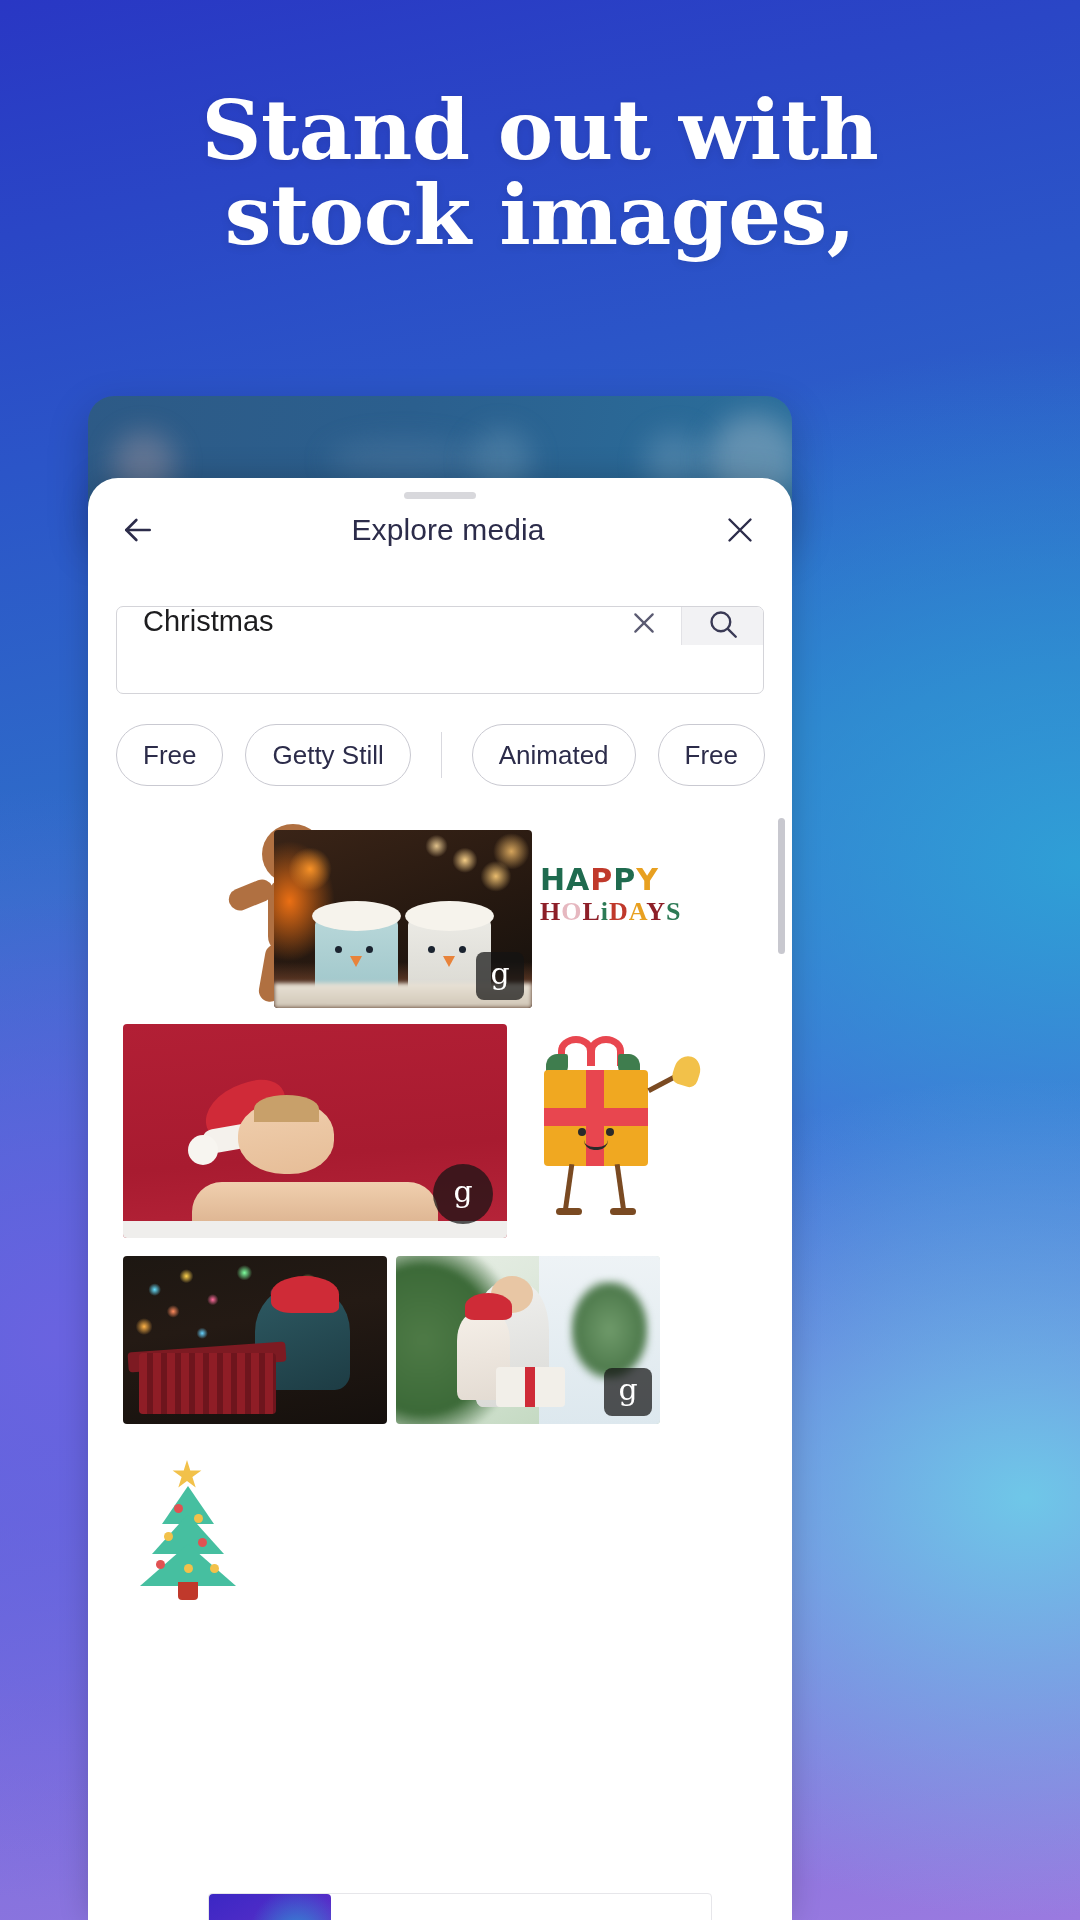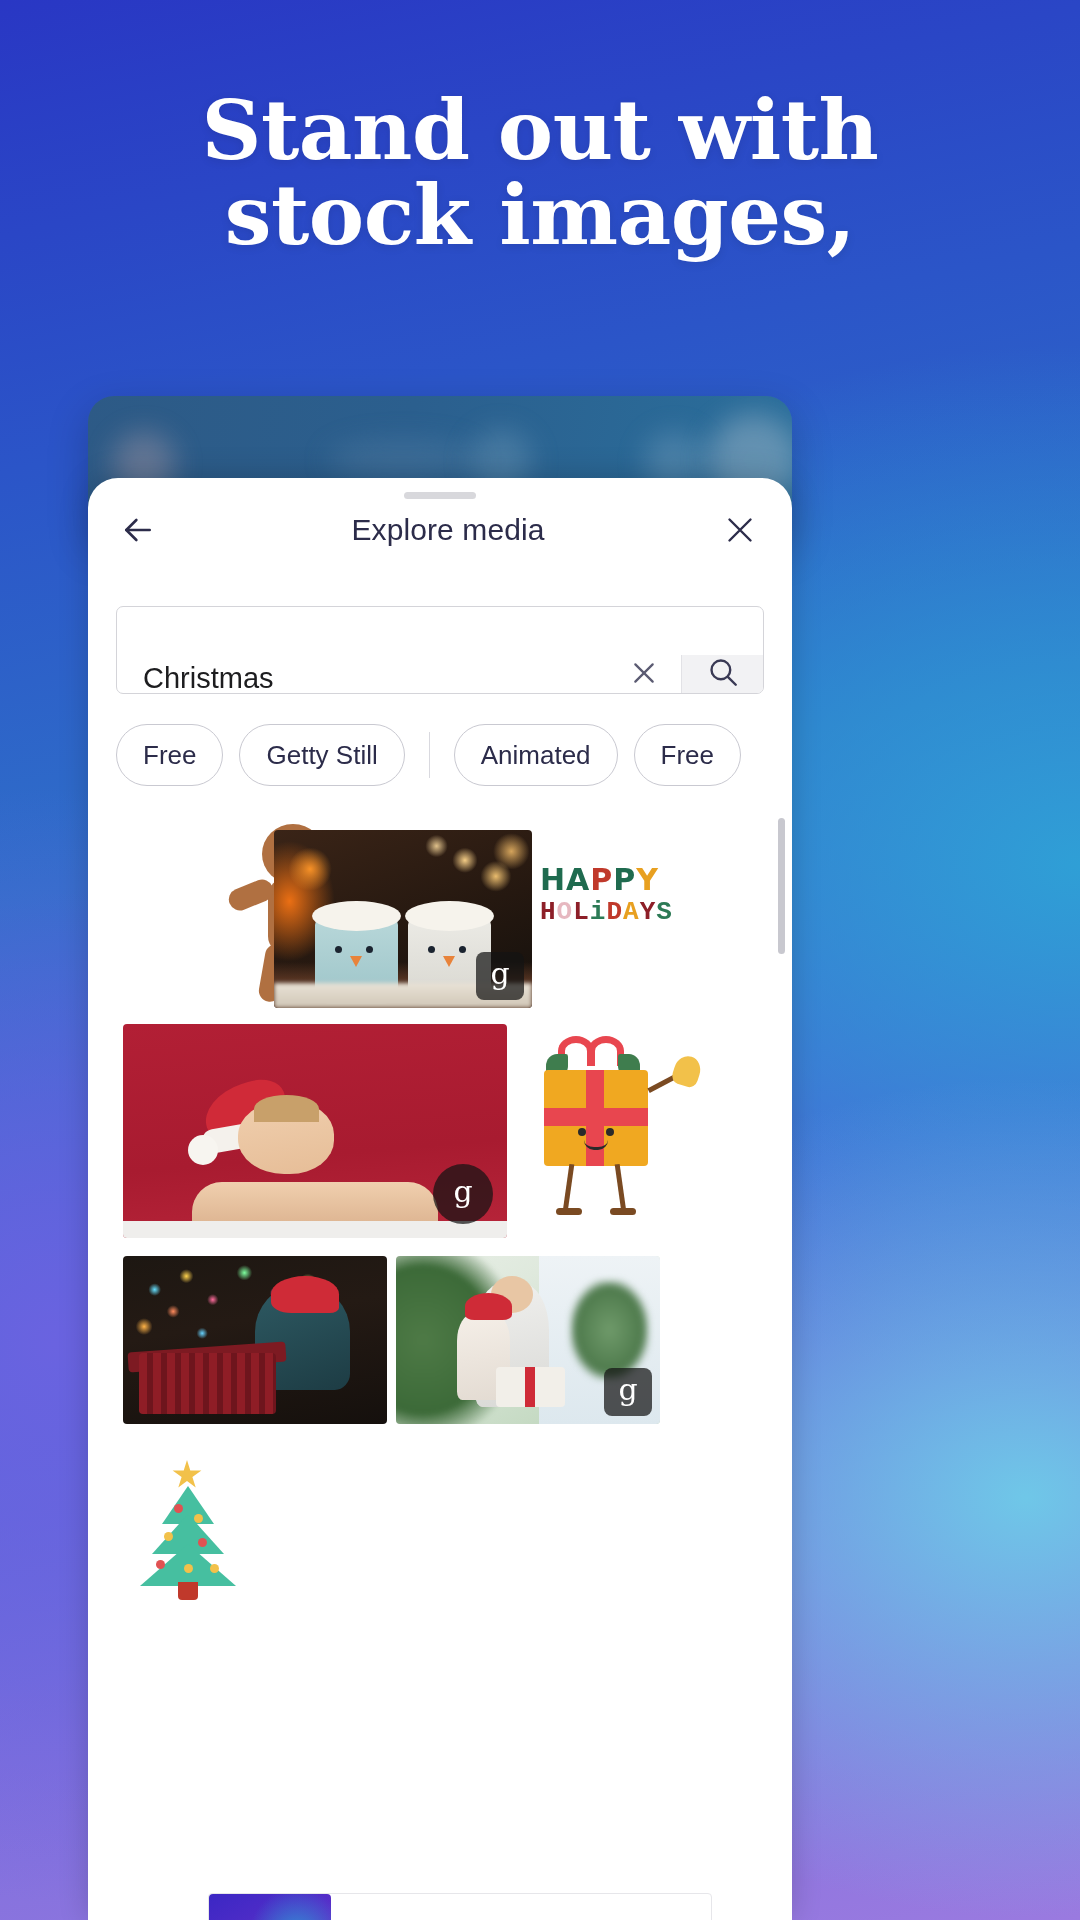--- a/index.html
+++ b/index.html
@@ -71,42 +71,42 @@
     width:56px; height:56px; display:flex; align-items:center; justify-content:center;
     cursor:pointer;
   }
   .hdr-btn.back { left:22px; }
   .hdr-btn.close { right:24px; }
   .hdr-btn svg { display:block; }
 
   
   .search-row {
     position:absolute; left:28px; top:128px; width:648px; height:88px;
-    display:flex; align-items:flex-end;
+    display:flex; align-items:flex-start;
     border:1px solid #d4d4d9; border-radius:7px; overflow:hidden;
     background:#fff;
   }
   .search-input-wrap {
     flex:1; display:flex; align-items:center; padding-left:26px; position:relative;
   }
   .search-text {
     font-size:29px; color:#1d1d1f; line-height:1;
   }
   .search-clear {
     width:74px; display:flex; align-items:center; justify-content:center; cursor:pointer;
   }
   .search-go {
     width:82px; background:#f2f2f4; border-left:1px solid #e2e2e6;
     display:flex; align-items:center; justify-content:center; cursor:pointer;
   }
 
   
   .chips {
     position:absolute; left:28px; top:246px; width:660px; height:62px;
-    display:flex; align-items:center; gap:16px;
+    display:flex; align-items:center; gap:22px;
   }
   .chip {
     height:62px; padding:0 26px; border:1px solid #c9c9d1; border-radius:32px;
     display:flex; align-items:center; justify-content:center;
     font-size:26px; color:#2c2c4a; background:#fff; cursor:pointer;
     white-space:nowrap;
   }
   .chip-div { width:1px; height:46px; background:#d9d9df; margin:0 8px; }
 
   
@@ -347,21 +347,21 @@
         </div>
         <div class="fur"></div>
       </div>
       <div class="getty">g</div>
     </div>
 
     <div class="tile-sticker" style="left:452px; top:58px; width:148px; height:64px;">
       <div style="font-family:'DejaVu Sans',sans-serif;font-weight:bold;font-size:30px;line-height:0.96;letter-spacing:1px;">
         <span style="color:#1f6b4f;">H</span><span style="color:#1f6b4f;">A</span><span style="color:#c0392b;">P</span><span style="color:#1f6b4f;">P</span><span style="color:#e8a020;">Y</span>
       </div>
-      <div style="font-family:Liberation Mono, monospace;font-weight:bold;font-size:26px;line-height:1;letter-spacing:1px;margin-top:4px;">
+      <div style="font-family:Liberation Serif, serif;font-weight:bold;font-size:26px;line-height:1;letter-spacing:1px;margin-top:4px;">
         <span style="color:#8d1f28;">H</span><span style="color:#e6b8c0;">O</span><span style="color:#8d1f28;">L</span><span style="color:#2c7a55;">i</span><span style="color:#c0392b;">D</span><span style="color:#e8a020;">A</span><span style="color:#8d1f28;">Y</span><span style="color:#2c7a55;">S</span>
       </div>
     </div>
 
     <div class="tile" style="left:35px; top:216px; width:384px; height:214px;">
       <div class="img-santa">
         <div class="santa-hat"></div>
         <div class="santa-pom"></div>
         <div class="santa-face"></div>
         <div class="santa-hair"></div>

